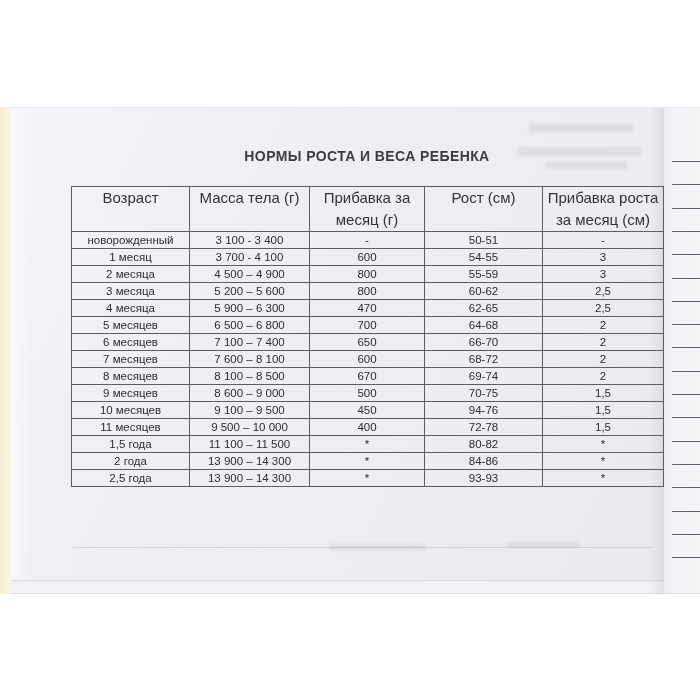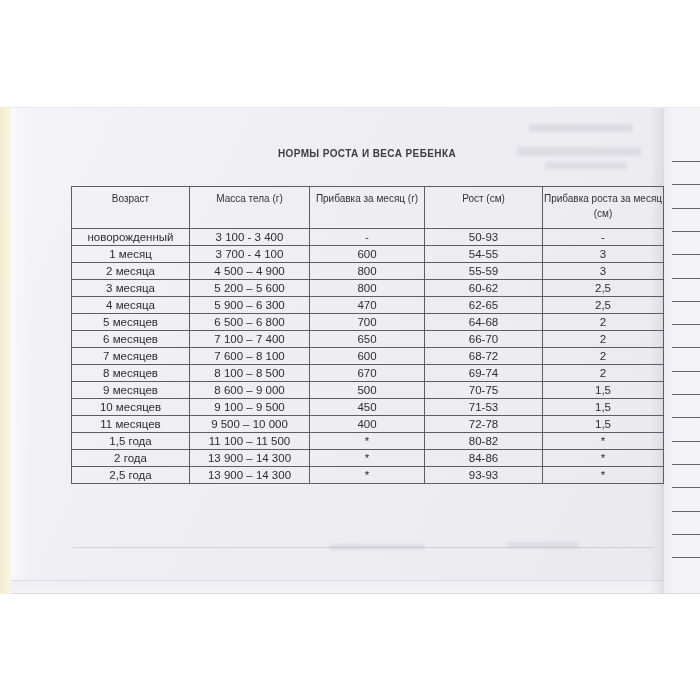--- a/index.html
+++ b/index.html
@@ -30,30 +30,30 @@
   
   .right-page { position:absolute; left:664px; top:0; width:36px; height:100%;
                 background:linear-gradient(90deg,#ededf1 0%,#f3f3f7 25%,#f4f4f7 100%);
                 border-top:1px solid #e9e8ee; border-bottom:1px solid #dcdbe2; }
   .ruled-lines { position:absolute; left:8px; right:0; top:53px; bottom:14px;
                 background:repeating-linear-gradient(to bottom,
                    #63636b 0px, #63636b 1px, rgba(0,0,0,0) 1px, rgba(0,0,0,0) 23.3px); }
 
   
   .doc-title { position:absolute; left:60px; top:40px; width:592px; text-align:center;
-               font-size:10px; font-weight:700; letter-spacing:0.4px; color:#3c3c40; }
+               font-size:14px; font-weight:700; letter-spacing:0.4px; color:#3c3c40; }
 
   
   table.norm-table { position:absolute; left:60px; top:78px; width:592px;
                border-collapse:collapse; table-layout:fixed;
                font-size:11.5px; color:#2d2d30; }
   .norm-table th, .norm-table td { border:1px solid #5d5d63; text-align:center;
                font-weight:400; overflow:hidden; }
-  .norm-table th { height:42px; vertical-align:top; padding-top:5px; line-height:1.45;
-               font-size:10px; color:#323236; }
+  .norm-table th { height:42px; vertical-align:top; line-height:1.45;
+               font-size:15px; color:#323236; }
   .norm-table td { height:17px; line-height:16px; padding:0 2px; }
 
   
   .smudge { position:absolute; background:#a6a6b1; opacity:0.22; filter:blur(1.6px);
             border-radius:2px; }
   .smudge.s1 { left:518px; top:16px;  width:104px; height:8px; }
   .smudge.s2 { left:506px; top:39px;  width:124px; height:9px; }
   .smudge.s3 { left:534px; top:54px;  width:82px;  height:7px; }
   .smudge.s4 { left:318px; top:436px; width:96px;  height:6px; }
   .smudge.s5 { left:496px; top:434px; width:72px;  height:6px; }
@@ -94,21 +94,21 @@
             <th>Прибавка за месяц (г)</th>
             <th>Рост (см)</th>
             <th>Прибавка роста за месяц (см)</th>
           </tr>
         </thead>
         <tbody id="norm-rows">
             <tr>
               <td>новорожденный</td>
               <td>3 100 - 3 400</td>
               <td>-</td>
-              <td>50-93</td>
+              <td>50-51</td>
               <td>-</td>
             </tr>
             <tr>
               <td>1 месяц</td>
               <td>3 700 - 4 100</td>
               <td>600</td>
               <td>54-55</td>
               <td>3</td>
             </tr>
             <tr>
@@ -164,21 +164,21 @@
               <td>9 месяцев</td>
               <td>8 600 – 9 000</td>
               <td>500</td>
               <td>70-75</td>
               <td>1,5</td>
             </tr>
             <tr>
               <td>10 месяцев</td>
               <td>9 100 – 9 500</td>
               <td>450</td>
-              <td>71-53</td>
+              <td>94-76</td>
               <td>1,5</td>
             </tr>
             <tr>
               <td>11 месяцев</td>
               <td>9 500 – 10 000</td>
               <td>400</td>
               <td>72-78</td>
               <td>1,5</td>
             </tr>
             <tr>

